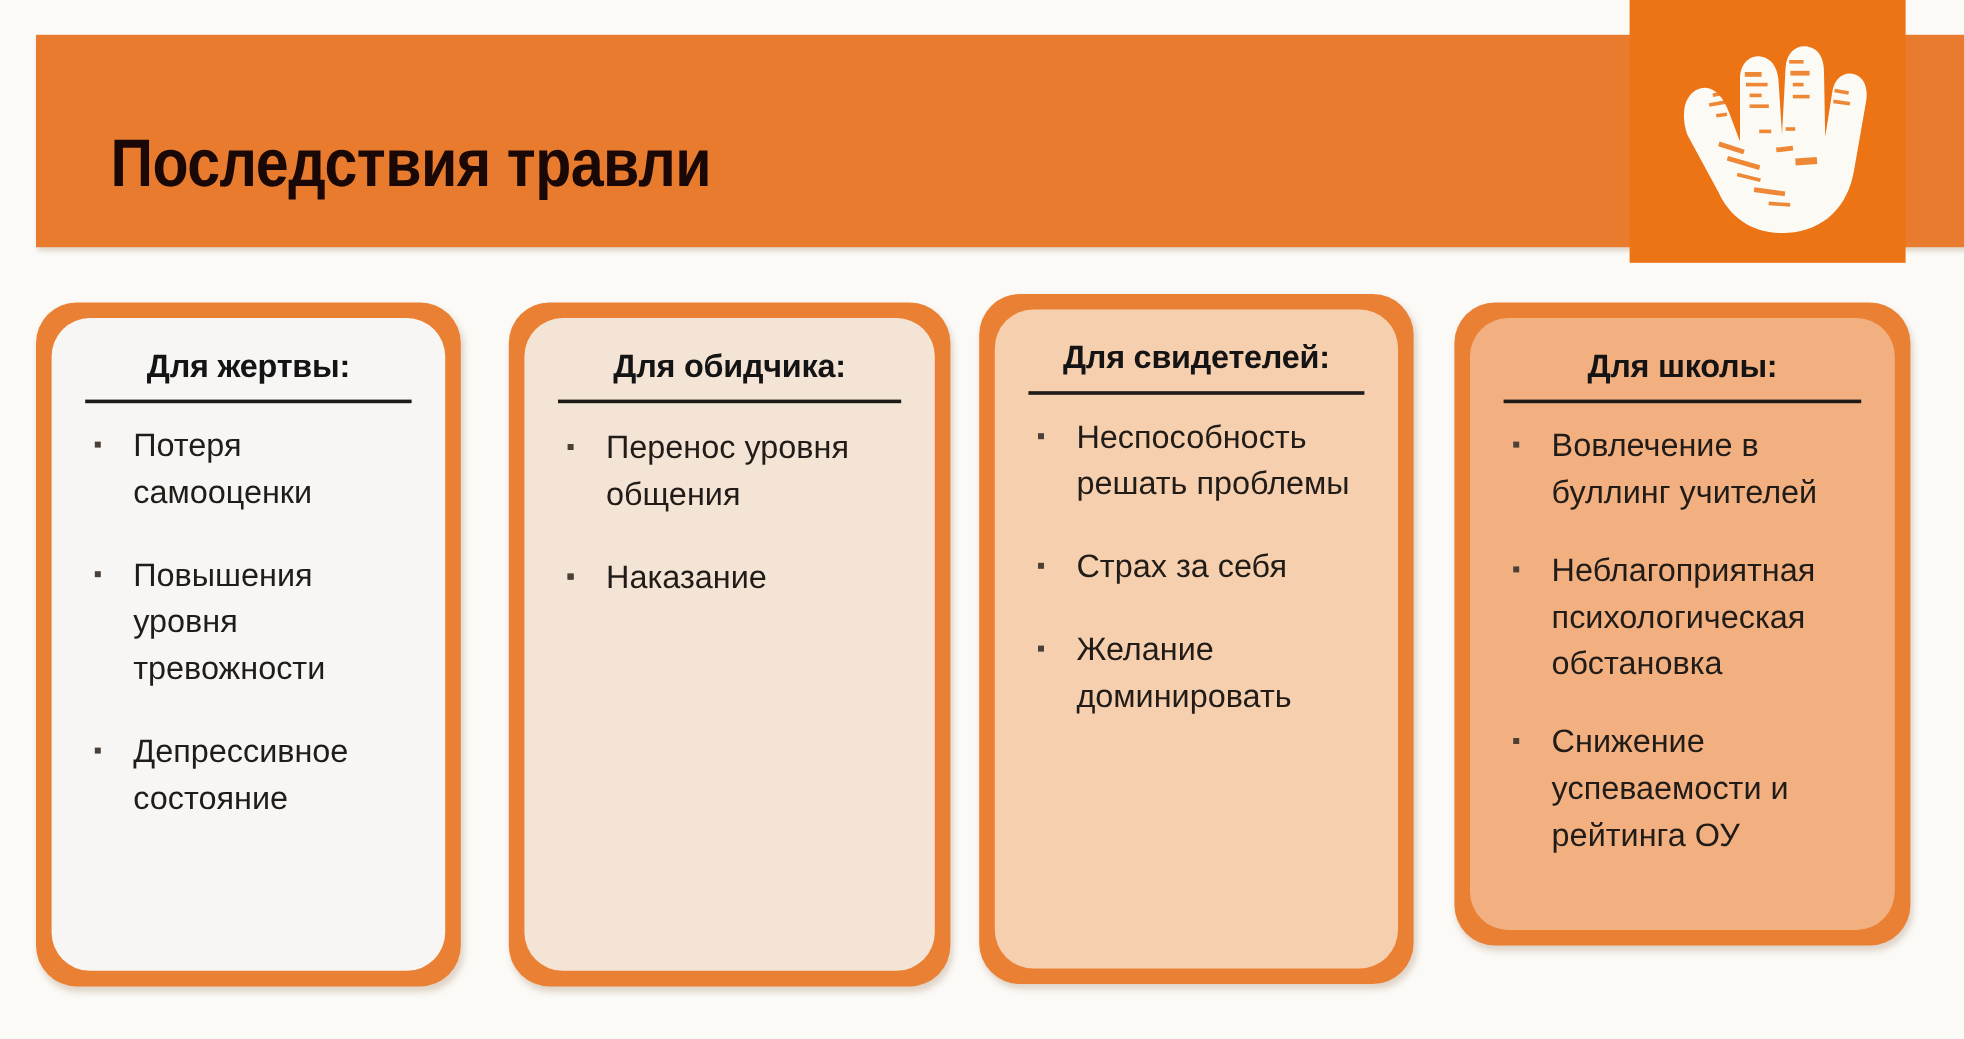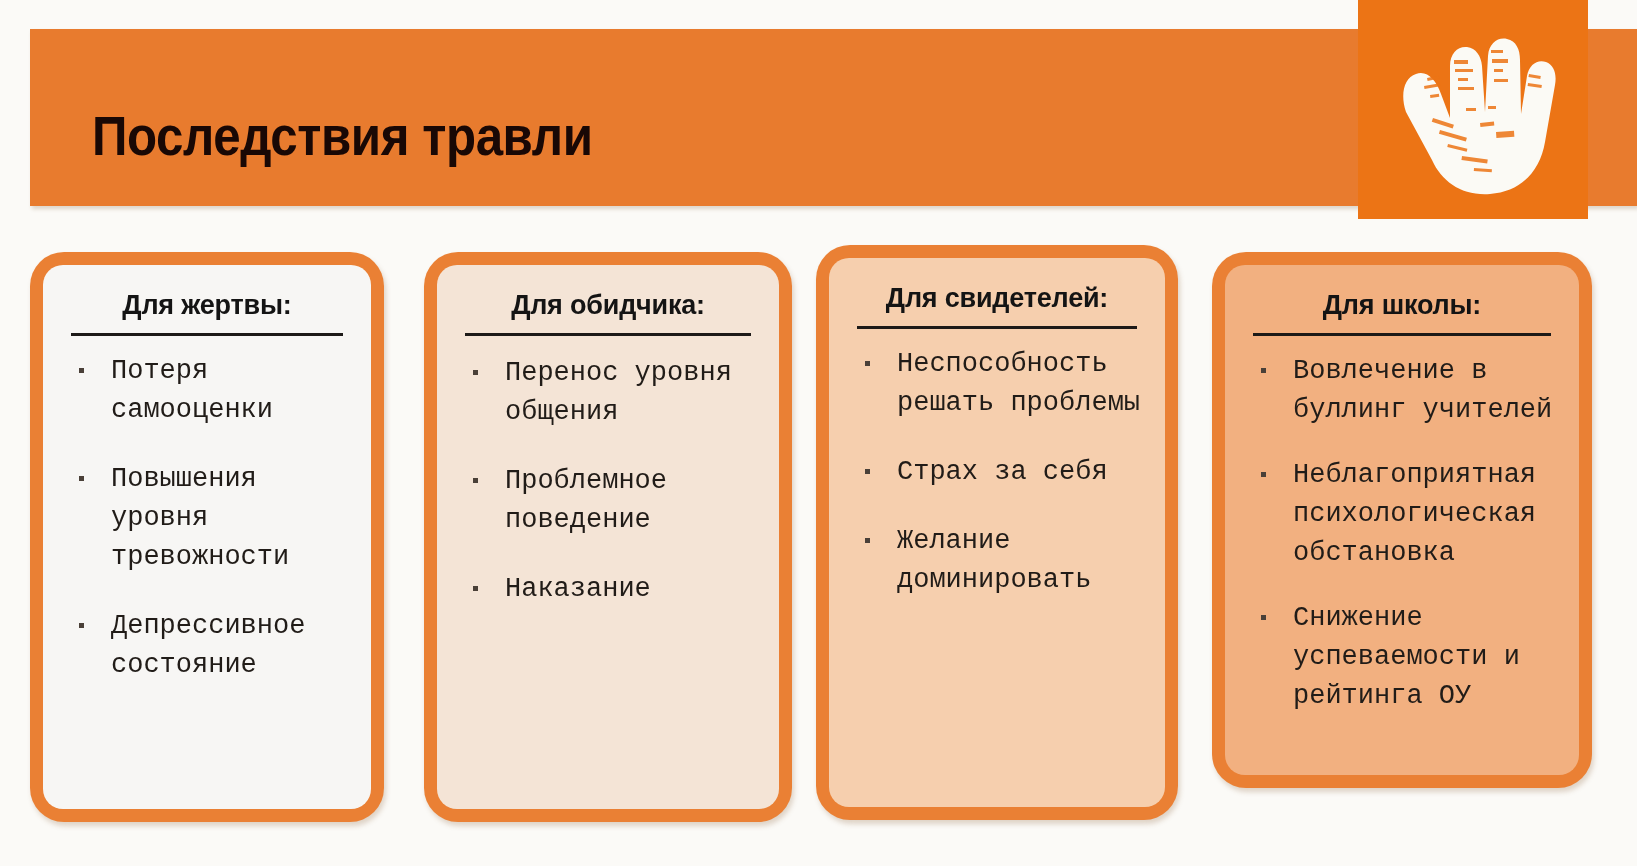--- a/index.html
+++ b/index.html
@@ -64,21 +64,21 @@
     box-sizing: border-box;
     border-radius: 34px;
     background: #ea8034;
     padding: 13px;
     box-shadow: 2px 4px 5px rgba(140,95,55,0.25);
   }
   .card-inner {
     box-sizing: border-box;
     width: 100%;
     height: 100%;
-    border-radius: 20px;
+    border-radius: 32px;
     padding: 24px 22px 10px 22px;
     overflow: hidden;
   }
   .card-title {
     text-align: center;
     font-size: 27px;
     font-weight: 700;
     color: #141414;
     letter-spacing: -0.2px;
     line-height: 32px;
@@ -94,21 +94,20 @@
     margin: 0;
     padding: 16px 0 0 0;
   }
   .bullets li {
     position: relative;
     padding-left: 46px;
     margin-bottom: 30px;
     font-size: 27px;
     line-height: 39px;
     color: #211c18;
-    font-family: Liberation Mono, monospace;
   }
   .bullets li .dot {
     position: absolute;
     left: 14px;
     top: 16px;
     width: 5px;
     height: 5px;
     background: #4a4038;
   }
 
@@ -186,21 +185,21 @@
       </ul>
     </div>
   </div>
 
   <div class="card" id="card-2">
     <div class="card-inner">
       <div class="card-title">Для обидчика:</div>
       <div class="card-rule"></div>
       <ul class="bullets">
         <li><span class="dot"></span><span>Перенос уровня общения</span></li>
-        <li><span class="dot"></span><span>Проблемное поведение</span></li>
+        <li><span class="dot"></span></li>
         <li><span class="dot"></span><span>Наказание</span></li>
       </ul>
     </div>
   </div>
 
   <div class="card" id="card-3">
     <div class="card-inner">
       <div class="card-title">Для свидетелей:</div>
       <div class="card-rule"></div>
       <ul class="bullets">

